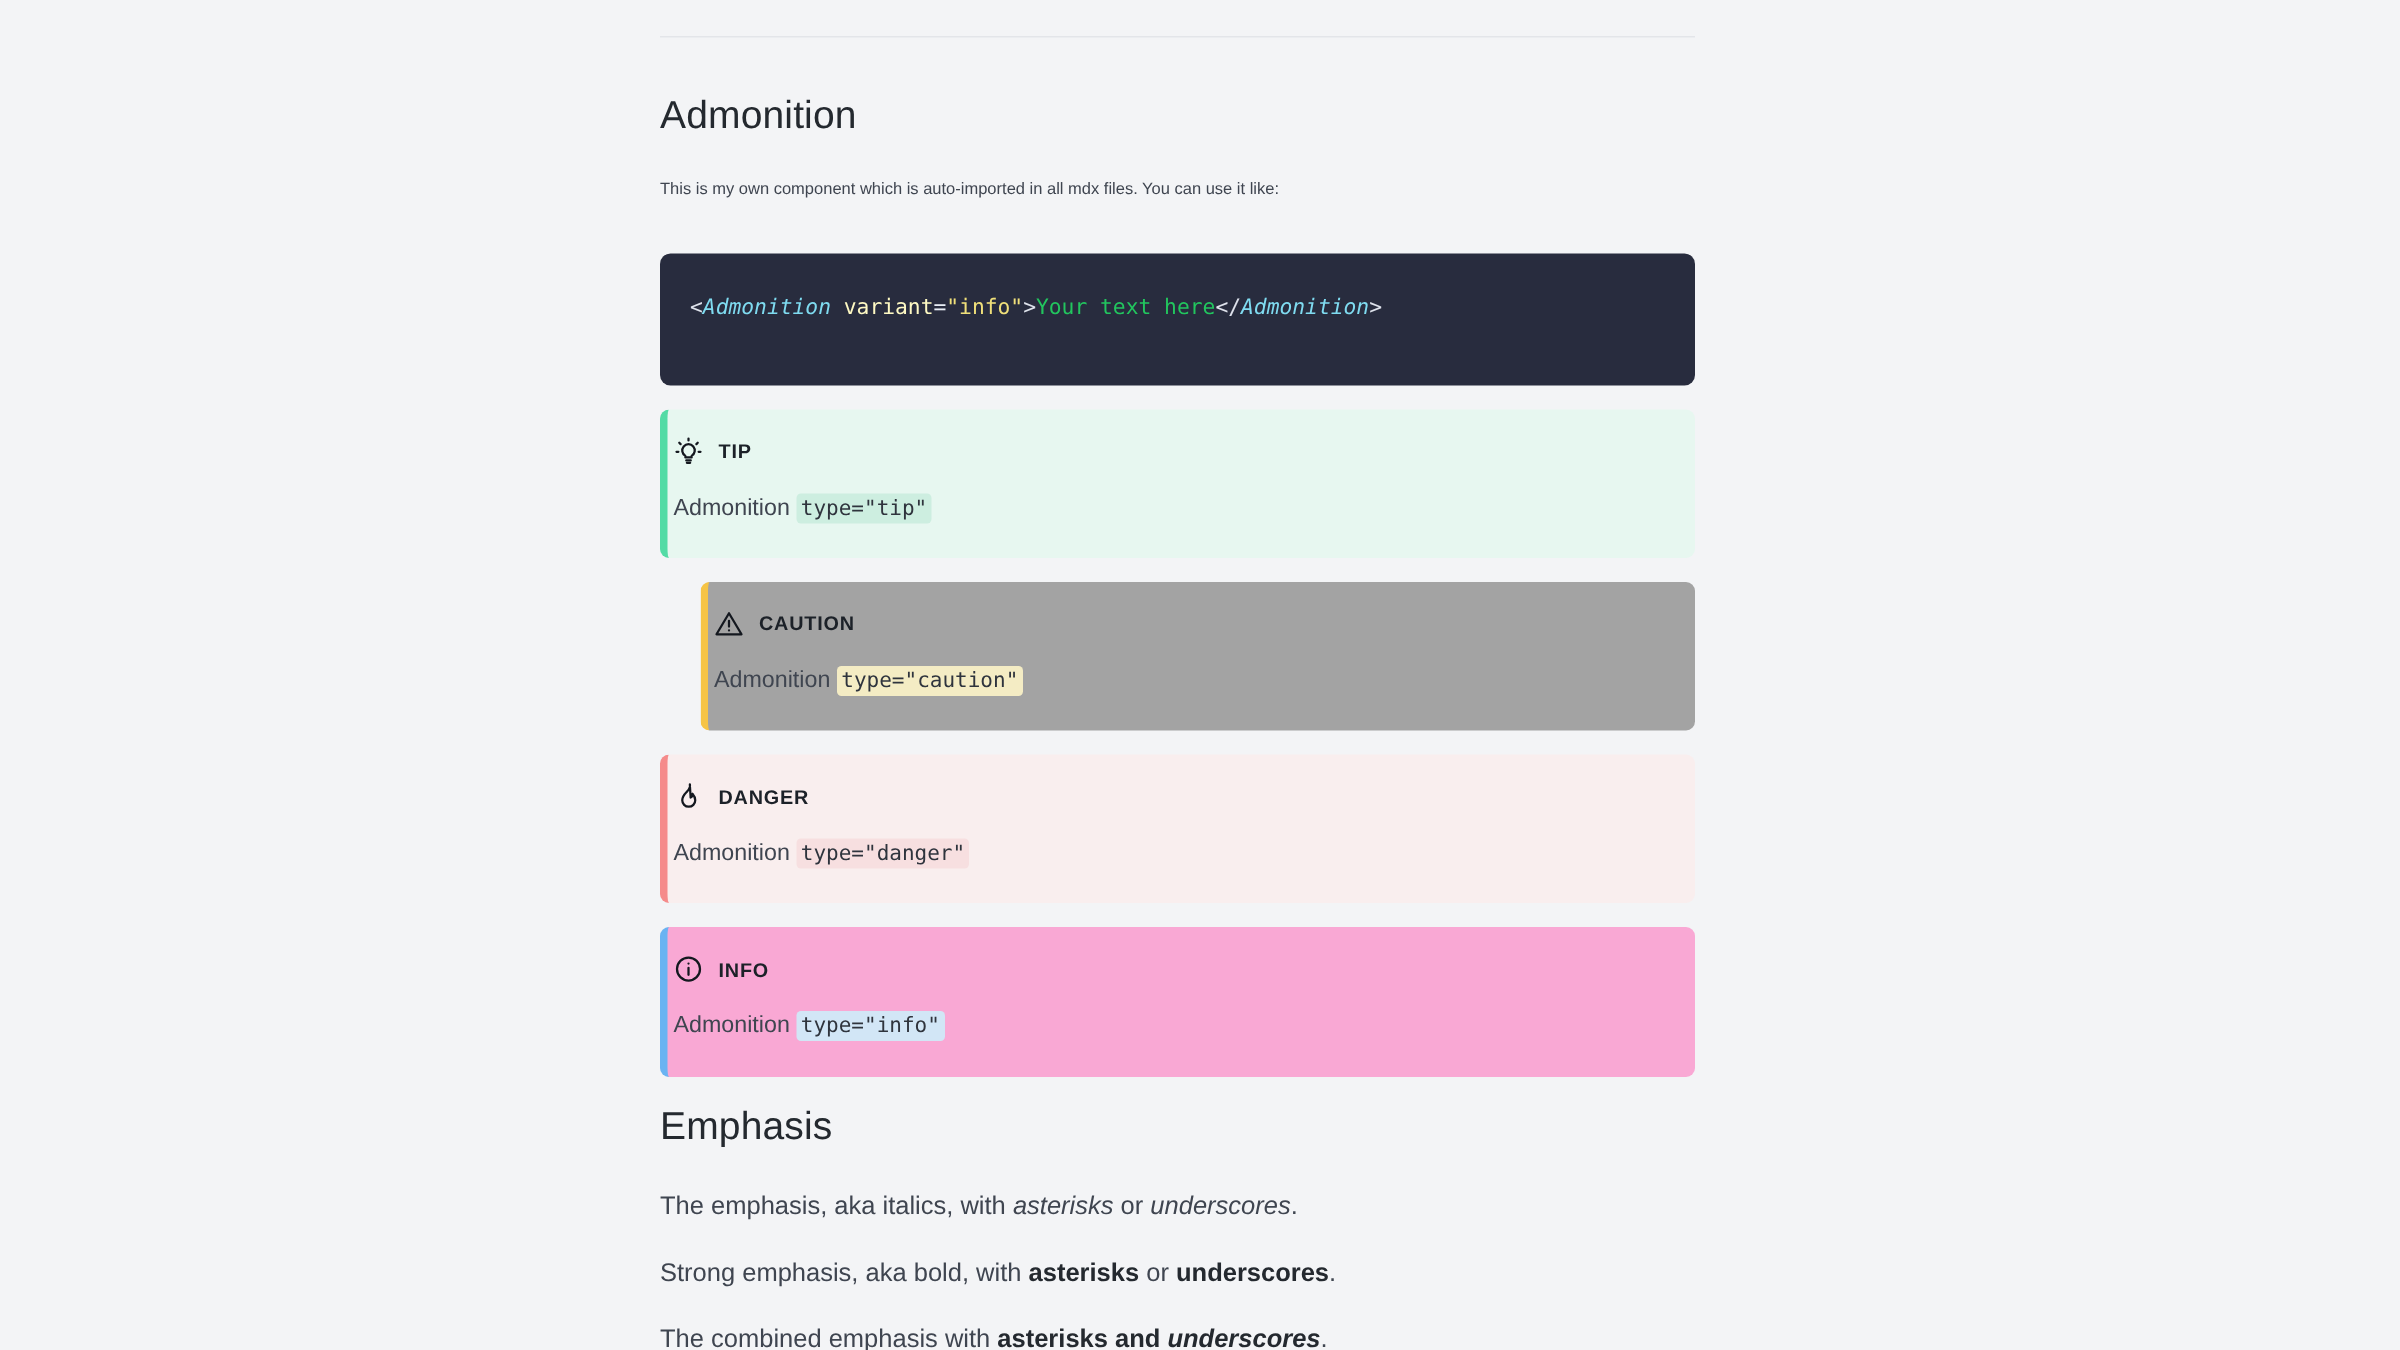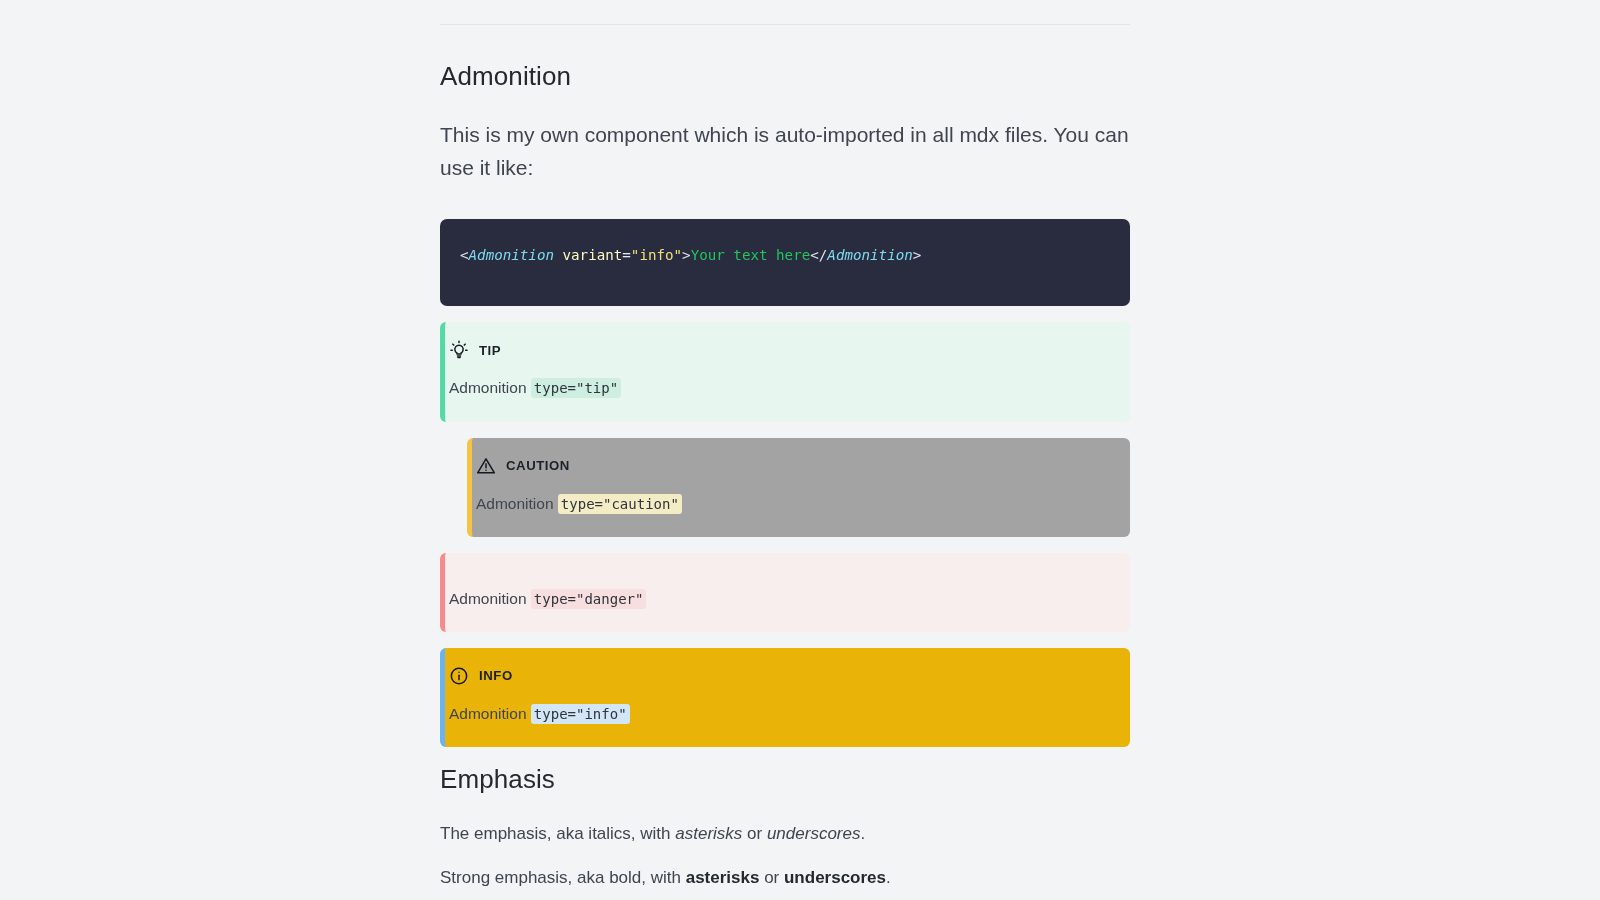--- a/index.html
+++ b/index.html
@@ -32,21 +32,21 @@
 
   h2.section-title {
     font-size: 26px;
     font-weight: 400;
     color: #24292f;
     letter-spacing: 0.1px;
     margin: 35px 0 0 0;
     line-height: 1.3;
   }
   p.body-text {
-    font-size: 21px;
+    font-size: 11px;
     color: #3f4550;
     line-height: 1.6;
     margin: 24px 0 0 0;
   }
 
   
   .codeblock {
     margin-top: 34px;
     background: #282c3e;
     border-radius: 7px;
@@ -108,21 +108,21 @@
     border-radius: 3px;
     color: #2f343d;
   }
 
   .adm-tip     { background: #e7f7f0; border-left-color: #53dba5; }
   .adm-tip code.chip    { background: #cdeee0; }
   .adm-caution { background: #a3a3a3; border-left-color: #f6c445; margin-left: 27px; }
   .adm-caution code.chip{ background: #f4ecc4; }
   .adm-danger  { background: #f9eeee; border-left-color: #f58b8b; }
   .adm-danger code.chip { background: #f7dfe0; }
-  .adm-info    { background: #eab308; border-left-color: #6ab3f2; }
+  .adm-info    { background: #f9a8d4; border-left-color: #6ab3f2; }
   .adm-info code.chip   { background: #d2e6f6; }
 
   
   .emph-block { margin-top: 6px; }
   .emph-line {
     font-size: 17px;
     color: #3f4550;
     line-height: 1.55;
     margin-top: 18px;
   }
@@ -168,20 +168,28 @@
             <path d="M12 9.4v4.6"></path>
             <path d="M12 17.1h.01"></path>
           </svg>
         </span>
         <span class="adm-label">CAUTION</span>
       </div>
       <div class="adm-body"><span>Admonition </span><code class="chip">type="caution"</code></div>
     </div>
 
     <div class="adm adm-danger">
+      <div class="adm-head">
+        <span class="adm-icon">
+          <svg width="20" height="20" viewBox="0 0 24 24" fill="none" stroke="#14181f" stroke-width="1.8" stroke-linecap="round" stroke-linejoin="round">
+            <path d="M13.1 2.2c.6 3.1-1 4.6-2.6 6.2C8.7 10.2 7 12 7 15a5.2 5.2 0 0 0 10.4 0c0-2.3-1-3.8-2.2-5.2.2 1.6-.5 2.6-1.5 3-.1-3.3-.6-7.7-.6-10.6z"></path>
+          </svg>
+        </span>
+        <span class="adm-label">DANGER</span>
+      </div>
       <div class="adm-body"><span>Admonition </span><code class="chip">type="danger"</code></div>
     </div>
 
     <div class="adm adm-info">
       <div class="adm-head">
         <span class="adm-icon">
           <svg width="20" height="20" viewBox="0 0 24 24" fill="none" stroke="#14181f" stroke-width="1.8" stroke-linecap="round" stroke-linejoin="round">
             <circle cx="12" cy="12" r="9.2"></circle>
             <path d="M12 11v5.6"></path>
             <path d="M12 7.6h.01"></path>

